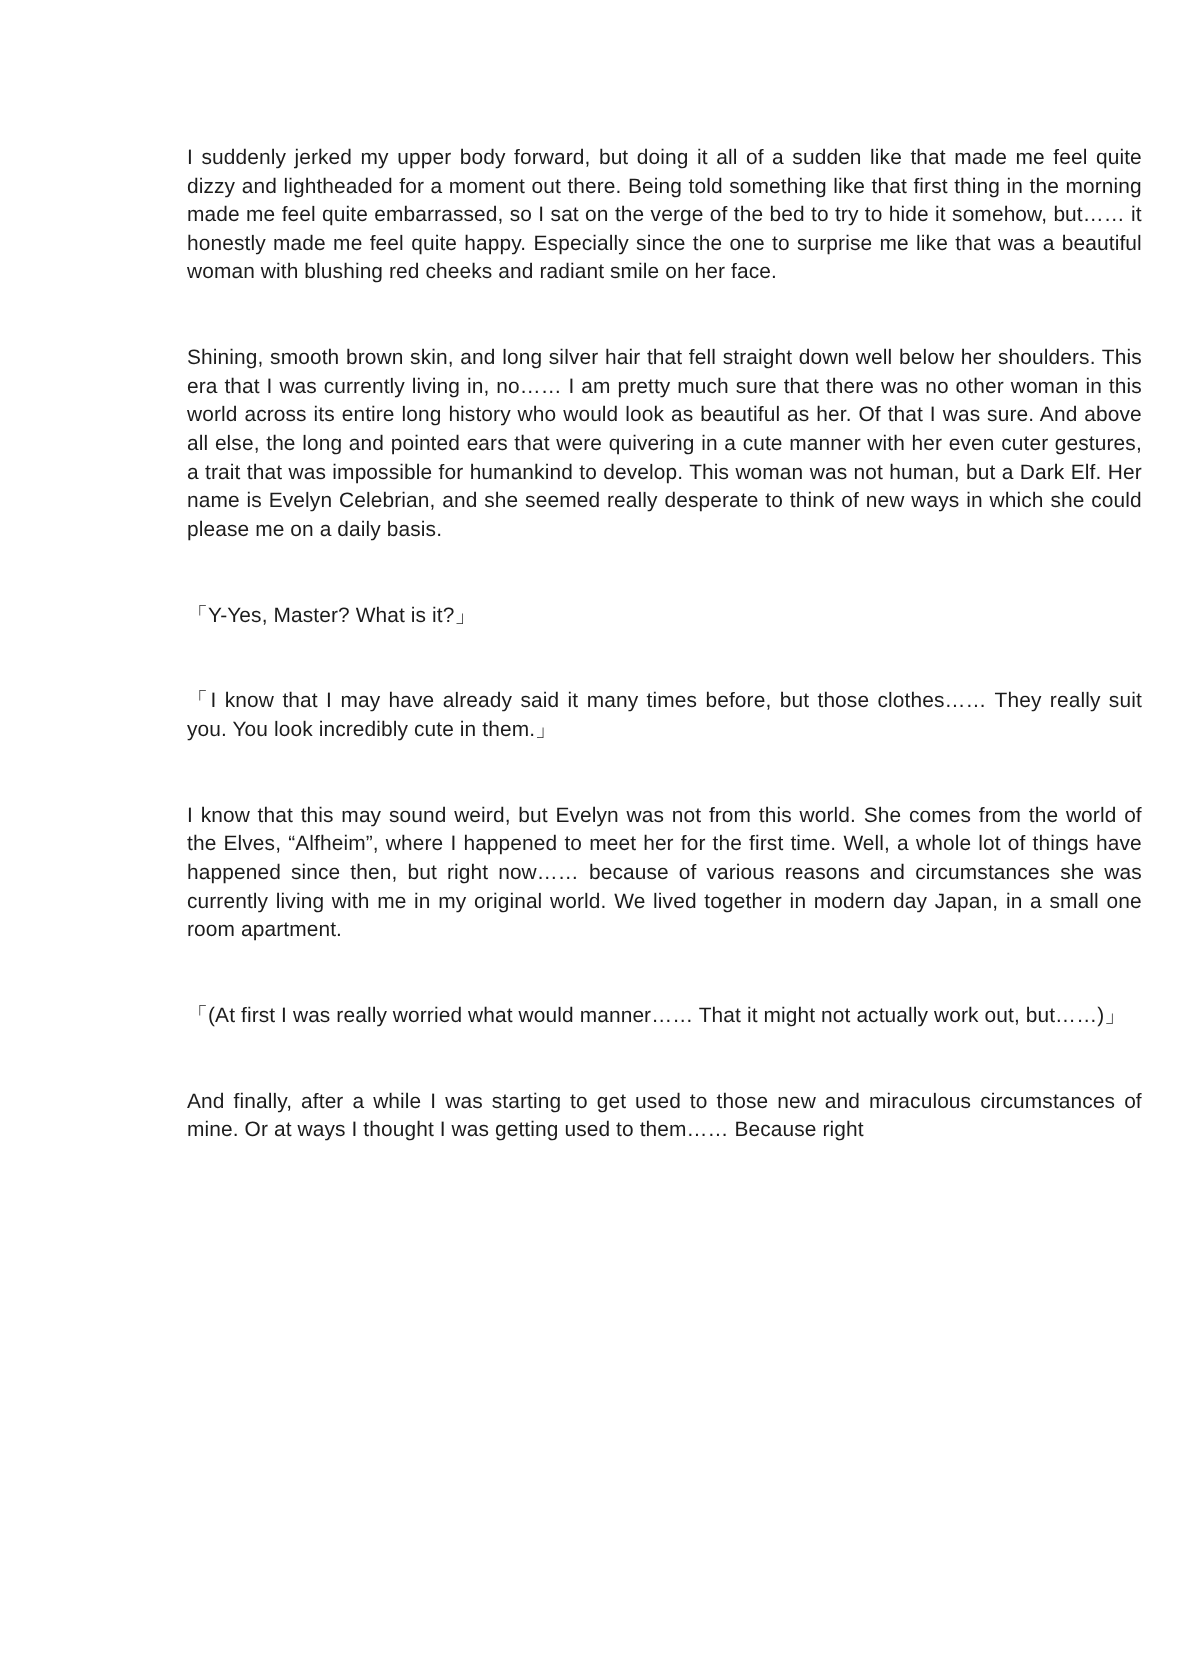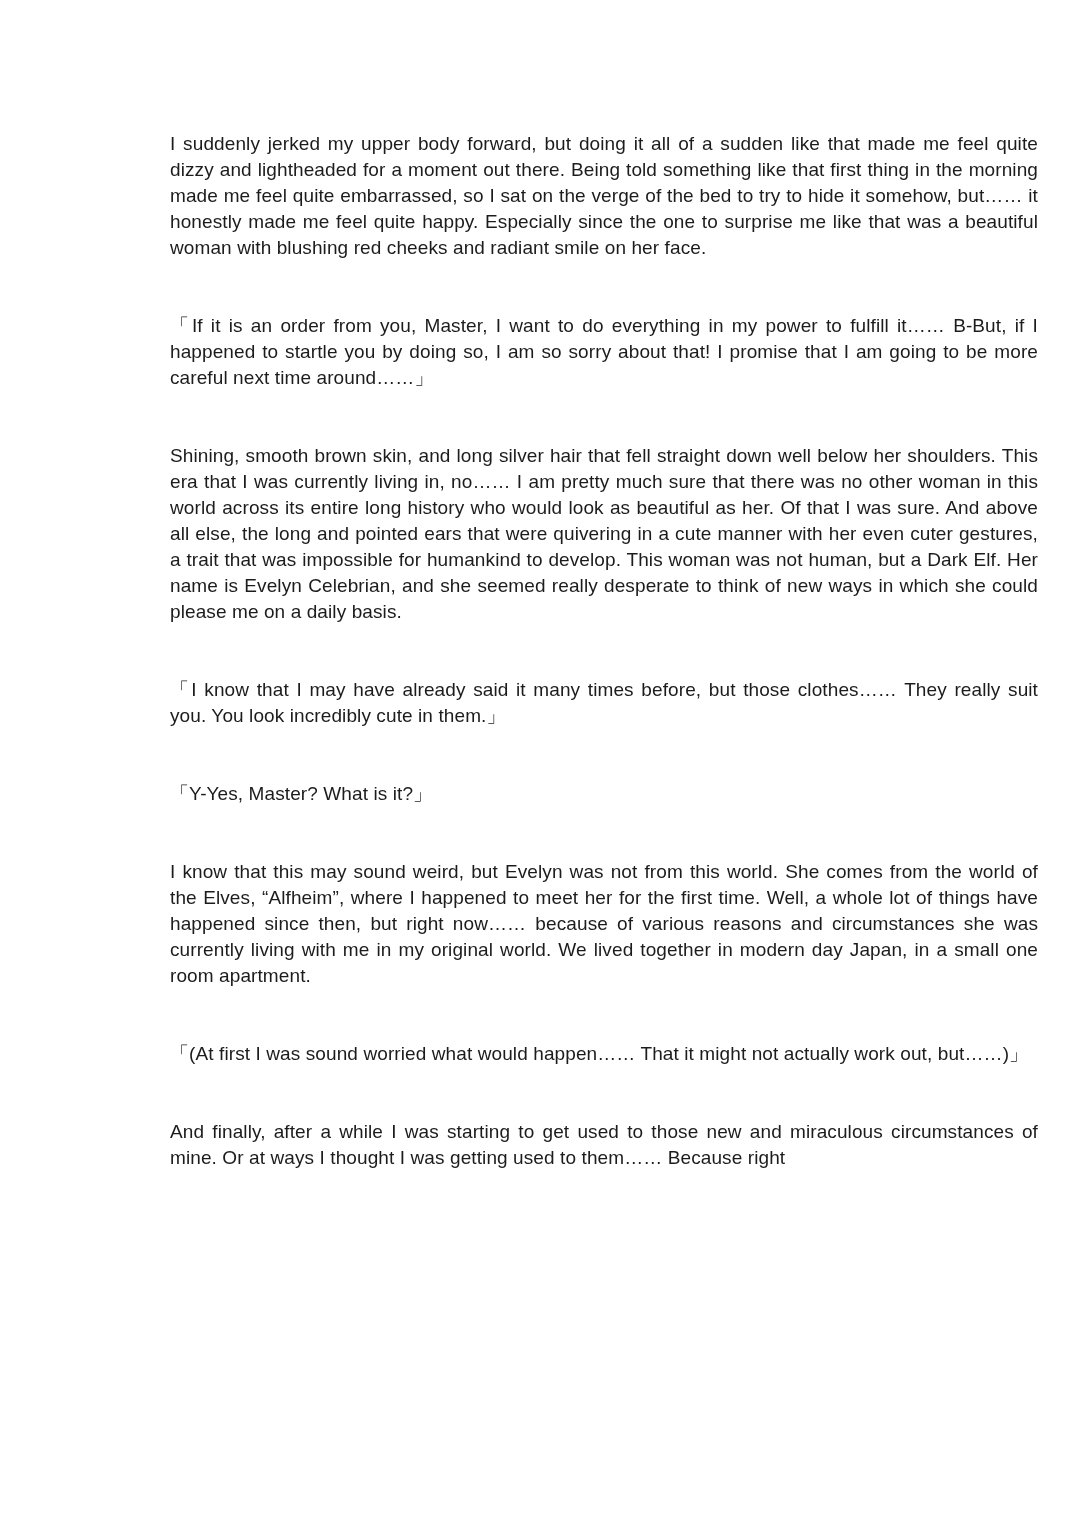--- a/index.html
+++ b/index.html
@@ -31,20 +31,19 @@
   }
   .para:last-child {
     margin-bottom: 0;
   }
 </style>
 </head>
 <body>
 
 <div class="page">
   <p class="para">I suddenly jerked my upper body forward, but doing it all of a sudden like that made me feel quite dizzy and lightheaded for a moment out there. Being told something like that first thing in the morning made me feel quite embarrassed, so I sat on the verge of the bed to try to hide it somehow, but…… it honestly made me feel quite happy. Especially since the one to surprise me like that was a beautiful woman with blushing red cheeks and radiant smile on her face.</p>
-  <p class="para">「If it is an order from you, Master, I want to do everything in my power to fulfill it…… B-But, if I happened to startle you by doing so, I am so sorry about that! I promise that I am going to be more careful next time around……」</p>
   <p class="para">Shining, smooth brown skin, and long silver hair that fell straight down well below her shoulders. This era that I was currently living in, no…… I am pretty much sure that there was no other woman in this world across its entire long history who would look as beautiful as her. Of that I was sure. And above all else, the long and pointed ears that were quivering in a cute manner with her even cuter gestures, a trait that was impossible for humankind to develop. This woman was not human, but a Dark Elf. Her name is Evelyn Celebrian, and she seemed really desperate to think of new ways in which she could please me on a daily basis.</p>
+  <p class="para">「Y-Yes, Master? What is it?」</p>
   <p class="para">「I know that I may have already said it many times before, but those clothes…… They really suit you. You look incredibly cute in them.」</p>
-  <p class="para">「Y-Yes, Master? What is it?」</p>
   <p class="para">I know that this may sound weird, but Evelyn was not from this world. She comes from the world of the Elves, “Alfheim”, where I happened to meet her for the first time. Well, a whole lot of things have happened since then, but right now…… because of various reasons and circumstances she was currently living with me in my original world. We lived together in modern day Japan, in a small one room apartment.</p>
-  <p class="para">「(At first I was sound worried what would happen…… That it might not actually work out, but……)」</p>
+  <p class="para">「(At first I was really worried what would manner…… That it might not actually work out, but……)」</p>
   <p class="para">And finally, after a while I was starting to get used to those new and miraculous circumstances of mine. Or at ways I thought I was getting used to them…… Because right</p>
 </div>
 
 </body></html>

